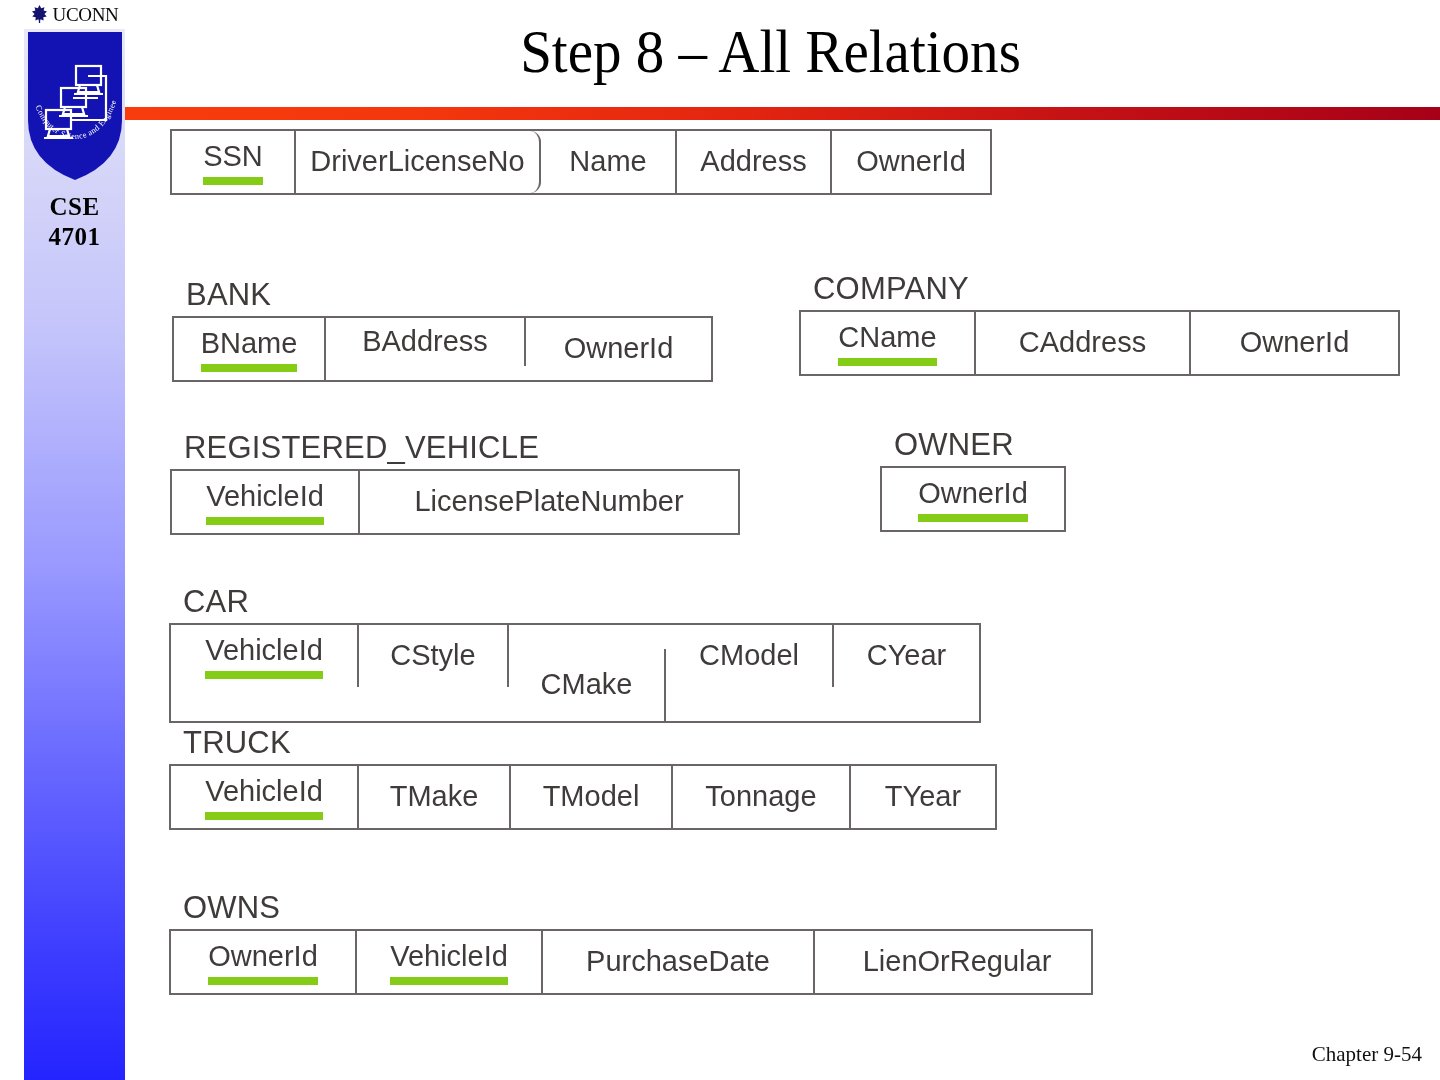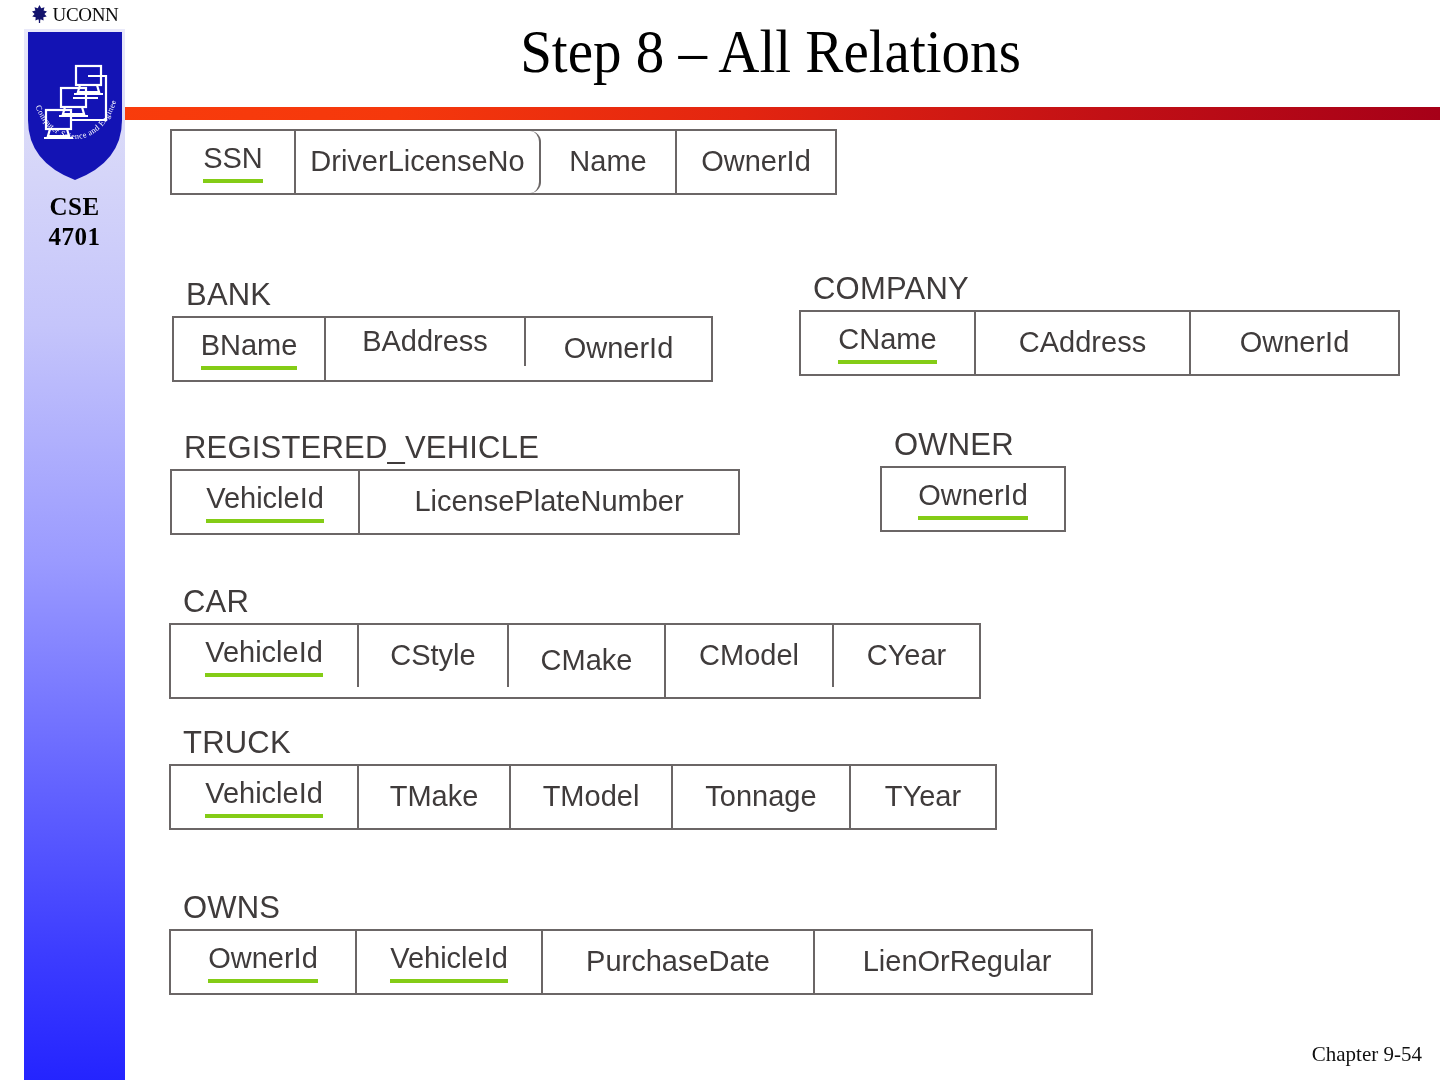--- a/index.html
+++ b/index.html
@@ -142,21 +142,21 @@
     color: #3f3b3b;
     white-space: nowrap;
     padding: 0 10px;
   }
   .rel-cell:last-child { border-right: none; }
   .rel-cell .attr {
     display: inline-block;
     padding-bottom: 2px;
   }
   .rel-cell.pk .attr {
-    border-bottom: 4px solid #84cc16;
+    border-bottom: 8px solid #84cc16;
     padding-bottom: 4px;
   }
 
   
   #footer {
     position: absolute;
     right: 18px;
     bottom: 13px;
     font-family: "Liberation Serif", serif;
     font-size: 21px;
@@ -224,20 +224,23 @@
       <div class="rel-table">
         <div class="rel-cell pk" style="width: 124px; height: 62px;">
           <span class="attr">SSN</span>
         </div>
         <div class="rel-cell" style="width: 245px; height: 62px; border-radius: 11px;">
           <span class="attr">DriverLicenseNo</span>
         </div>
         <div class="rel-cell" style="width: 136px; height: 62px;">
           <span class="attr">Name</span>
         </div>
+        <div class="rel-cell" style="width: 155px; height: 62px;">
+          <span class="attr">Address</span>
+        </div>
         <div class="rel-cell" style="width: 158px; height: 62px;">
           <span class="attr">OwnerId</span>
         </div>
       </div>
     </div>
     <div class="rel-group" style="left: 172px; top: 278px;">
       <div class="rel-title">BANK</div>
       <div class="rel-table">
         <div class="rel-cell pk" style="width: 152px; height: 62px;">
           <span class="attr">BName</span>
@@ -285,21 +288,21 @@
     </div>
     <div class="rel-group" style="left: 169px; top: 585px;">
       <div class="rel-title">CAR</div>
       <div class="rel-table">
         <div class="rel-cell pk" style="width: 188px; height: 62px;">
           <span class="attr">VehicleId</span>
         </div>
         <div class="rel-cell" style="width: 150px; height: 62px;">
           <span class="attr">CStyle</span>
         </div>
-        <div class="rel-cell" style="width: 157px; height: 72px;">
+        <div class="rel-cell" style="width: 157px; height: 72px; margin-top: 24px;">
           <span class="attr">CMake</span>
         </div>
         <div class="rel-cell" style="width: 168px; height: 62px;">
           <span class="attr">CModel</span>
         </div>
         <div class="rel-cell" style="width: 145px; height: 62px;">
           <span class="attr">CYear</span>
         </div>
       </div>
     </div>

